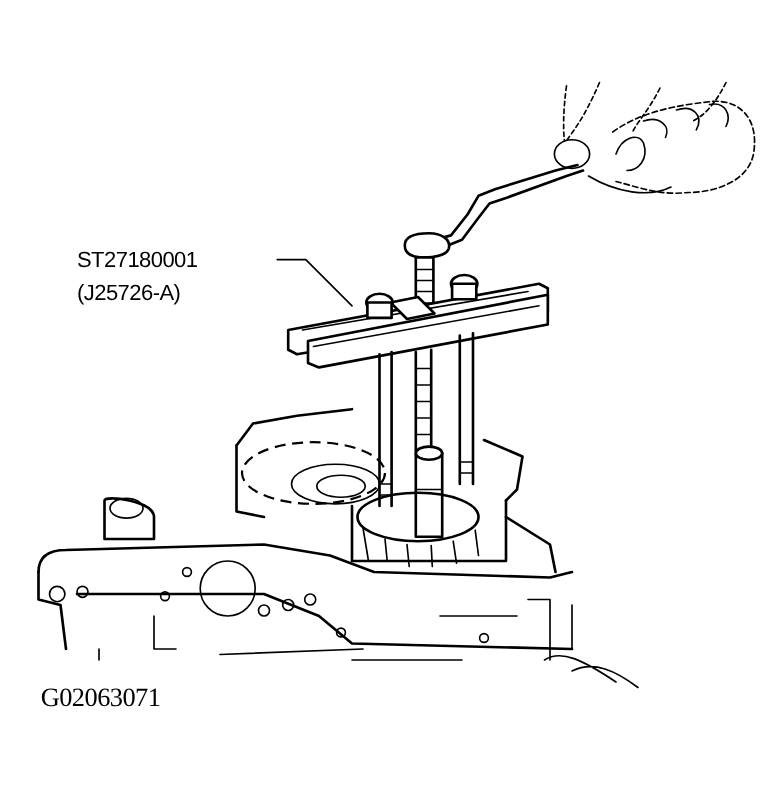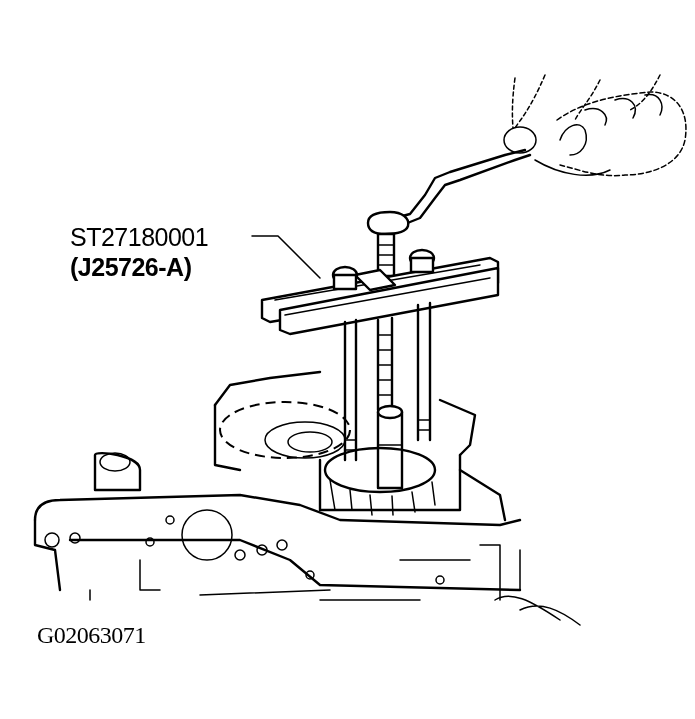--- a/index.html
+++ b/index.html
@@ -1,19 +1,19 @@
 <!DOCTYPE html>
 <html><head>
   <meta charset="utf-8">
   <style>
     html, body { margin: 0; padding: 0; background: #ffffff; }
     body { width: 695px; height: 719px; position: relative; overflow: hidden; font-family: "Liberation Sans", sans-serif; }
-    .label { position: absolute; color: #000; font-family: "Liberation Sans", sans-serif; font-size: 25px; line-height: 30px; letter-spacing: -0.5px; }
+    .label { position: absolute; color: #000; font-family: "Liberation Sans", sans-serif; font-size: 20px; line-height: 30px; letter-spacing: -0.5px; }
     #lbl1 { left: 70px; top: 222px; }
-    #lbl2 { left: 70px; top: 252px; font-weight: bold; }
+    #lbl2 { left: 70px; top: 252px; }
     #figid { left: 37px; top: 620px; font-size: 24px; font-family: Liberation Serif, serif; }
     svg.drawing { position: absolute; left: 0; top: 0; }
     .ln { fill: none; stroke: #000; stroke-width: 2.4; stroke-linecap: round; stroke-linejoin: round; }
     .th { fill: none; stroke: #000; stroke-width: 1.5; stroke-linecap: round; stroke-linejoin: round; }
     .dash { fill: none; stroke: #000; stroke-width: 2; stroke-dasharray: 10 6; }
     .wf { fill: #fff; stroke: #000; stroke-width: 2.4; stroke-linejoin: round; }
   </style>
 </head>
 <body>
 

